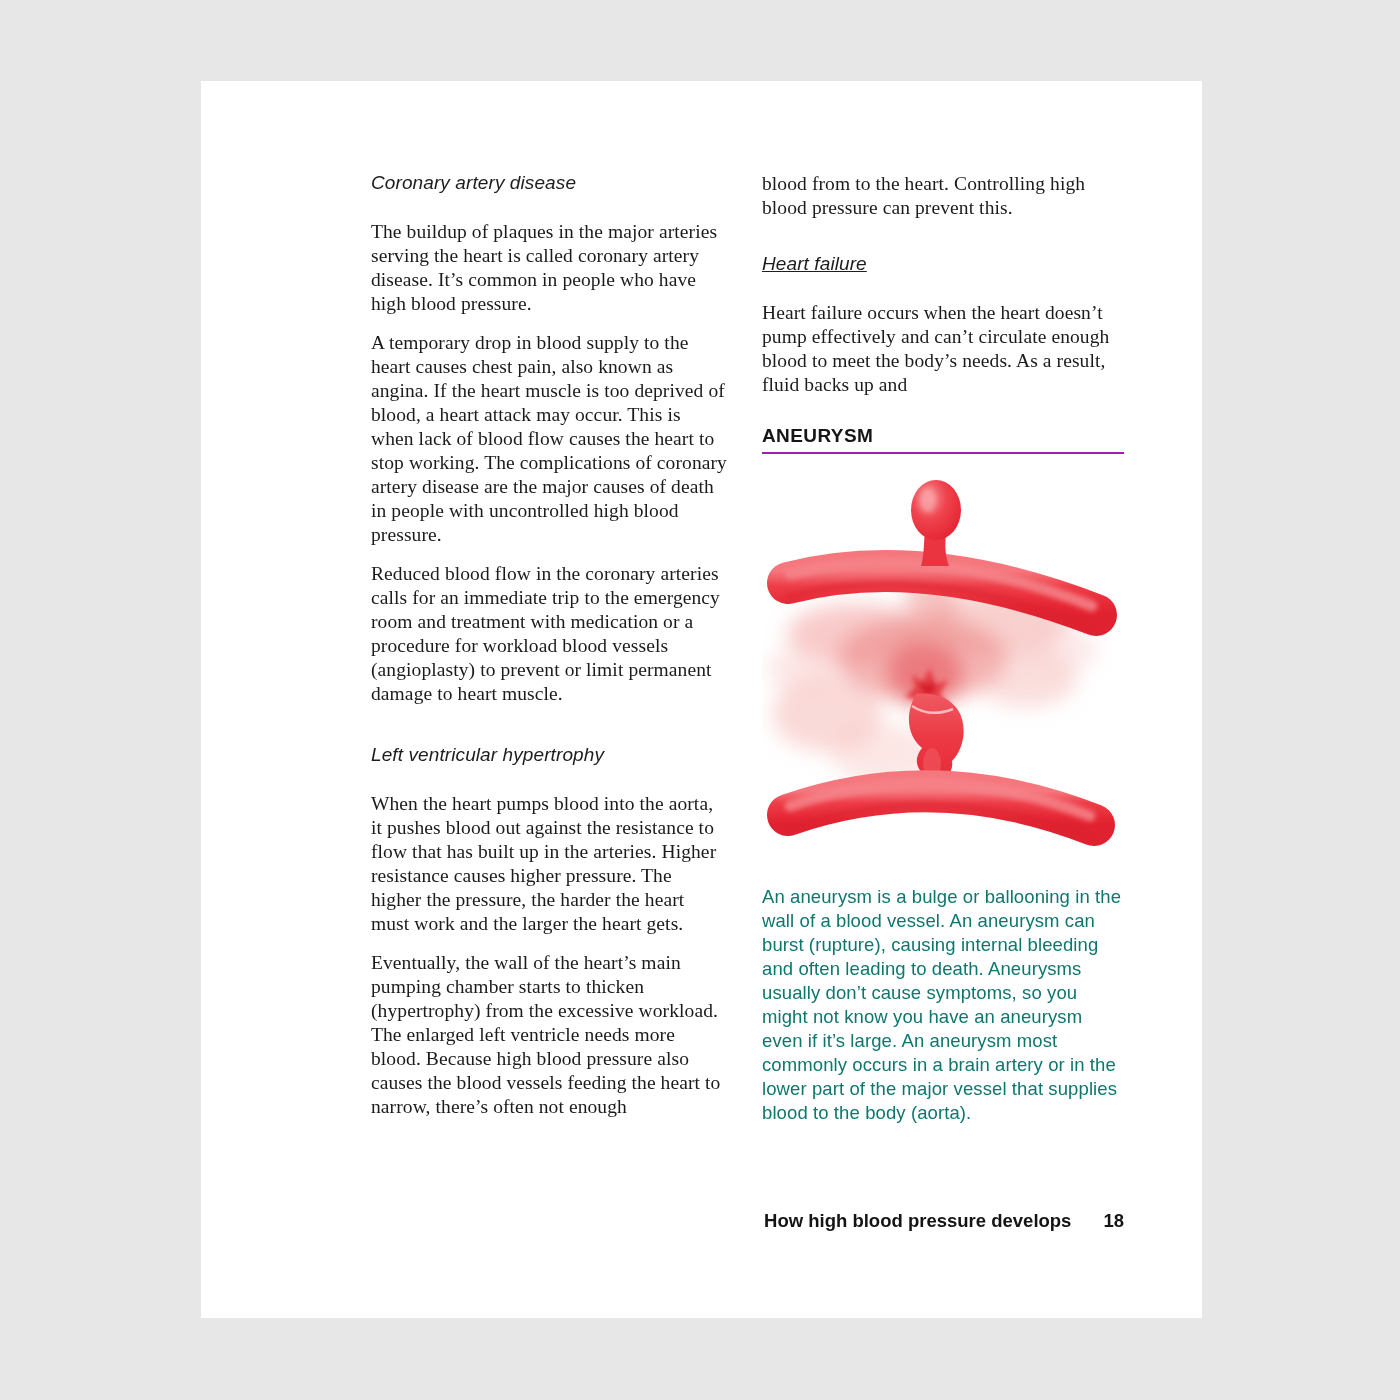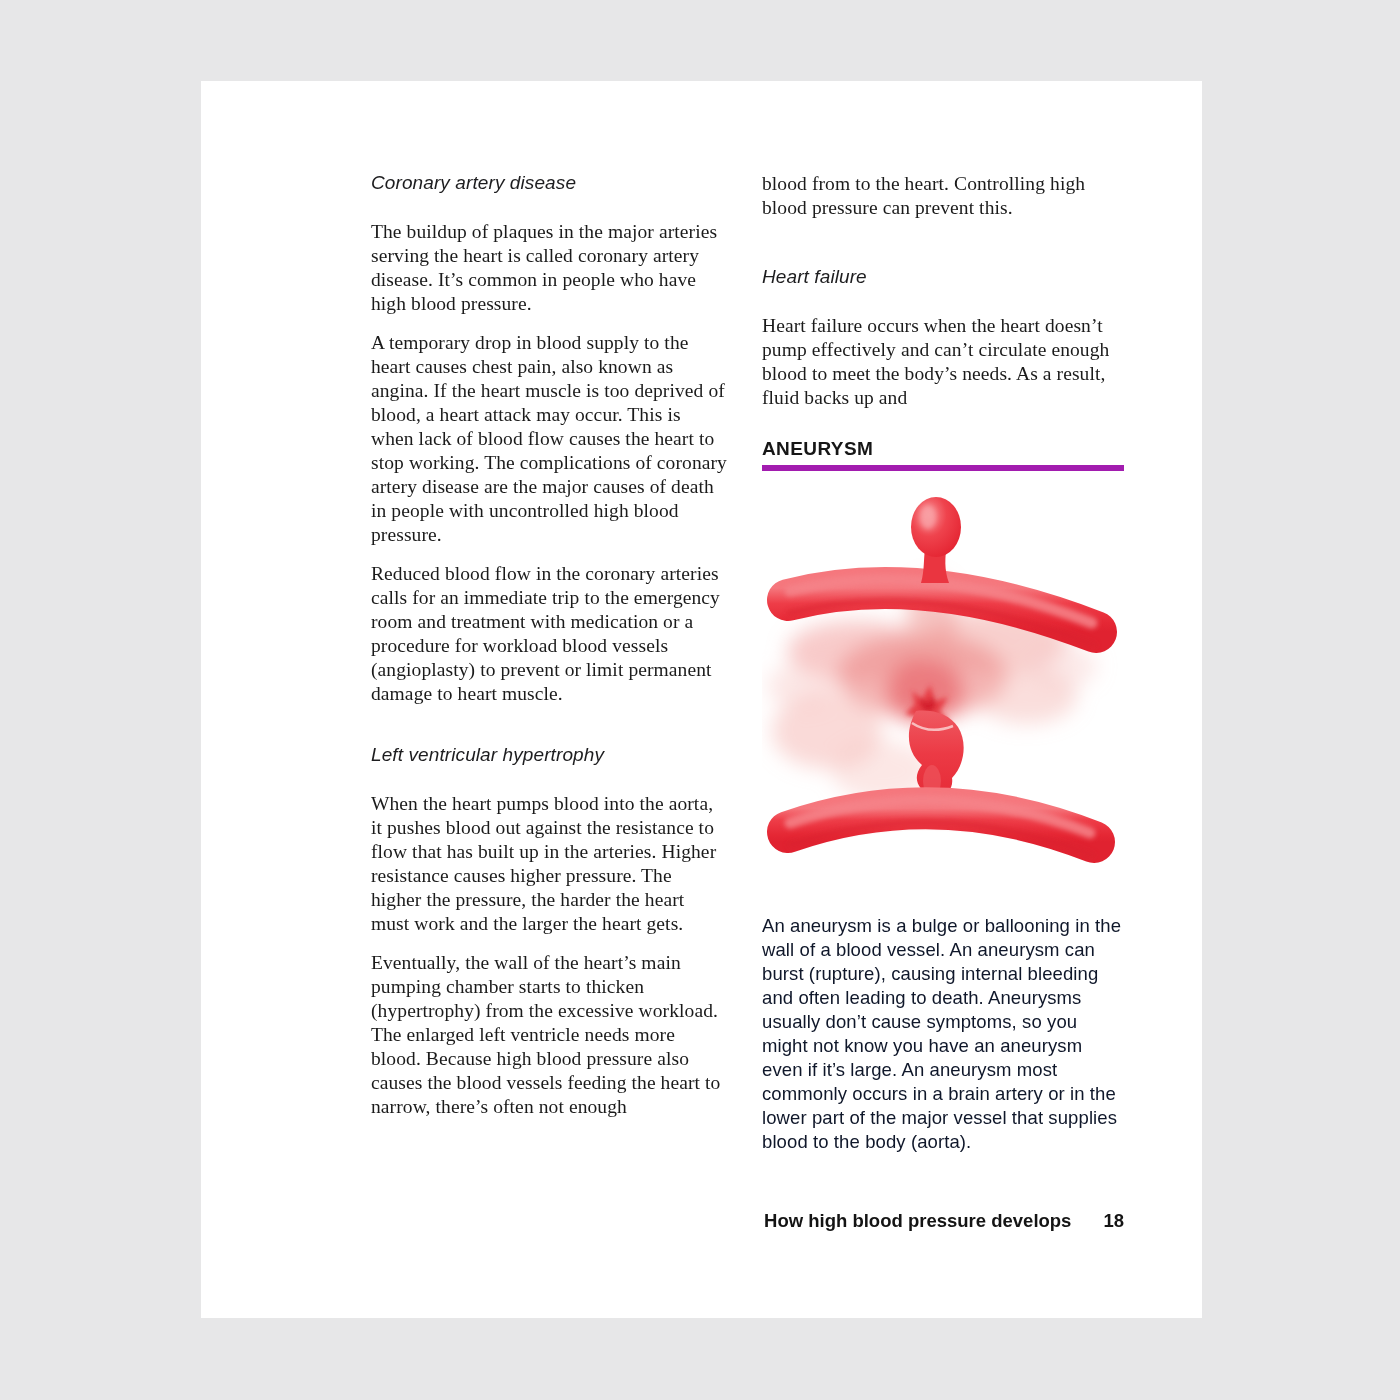--- a/index.html
+++ b/index.html
@@ -33,47 +33,47 @@
   .col-left  { left: 170px; width: 356px; }
   .col-right { left: 561px; width: 362px; }
 
   .subhead {
     margin: 0 0 26px 0;
     font: italic 400 19px/22px "Liberation Sans", sans-serif;
     color: #1d1d1f;
     letter-spacing: 0.1px;
   }
   .subhead.mt-lvh { margin-top: 38px; font-style: italic; }
-  .subhead.mt-hf  { margin-top: 46px; }
+  .subhead.mt-hf  { margin-top: 33px; text-decoration: underline; }
 
   .body {
     margin: 0 0 15px 0;
     font: 400 19.5px/24px "Liberation Serif", serif;
     color: #1b1b1b;
     letter-spacing: 0.1px;
   }
 
   .figure { margin-top: 28px; }
   .figure-title {
     font: 700 19px/22px "Liberation Sans", sans-serif;
     color: #161616;
     letter-spacing: 0.4px;
     padding-bottom: 5px;
-    border-bottom: 6px solid #a21caf;
+    border-bottom: 2px solid #a21caf;
   }
   .figure-art {
     display: block;
     width: 362px;
     height: 405px;
     margin: 10px 0 0 0;
   }
   .caption {
-    margin: 28px 0 0 0;
+    margin: 16px 0 0 0;
     font: 400 18.5px/24px "Liberation Sans", sans-serif;
-    color: #0f172a;
+    color: #0f766e;
     letter-spacing: 0.1px;
   }
 
   .footer {
     position: absolute;
     left: 561px;
     top: 1128px;
     width: 362px;
     display: flex;
     justify-content: flex-end;

